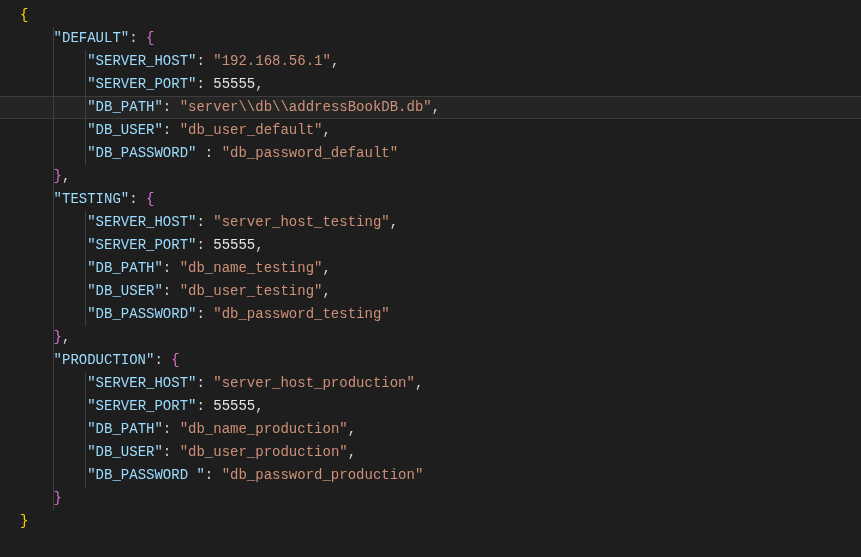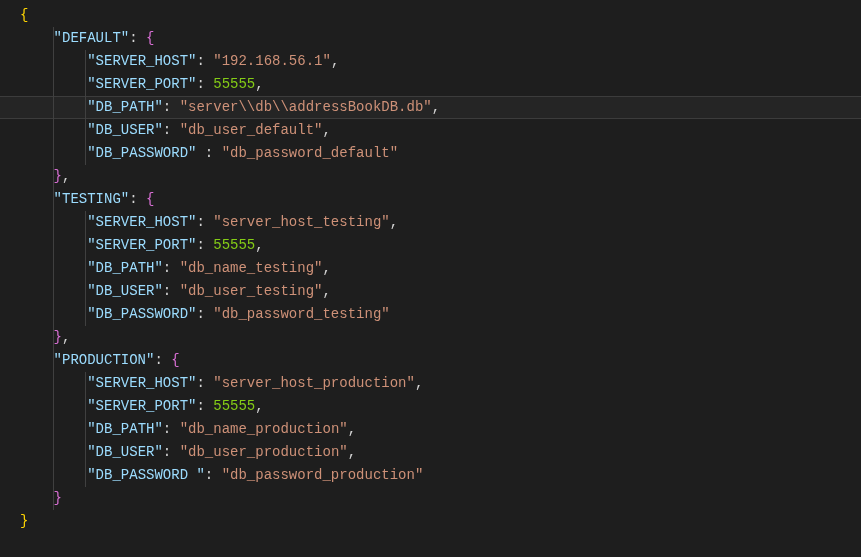--- a/index.html
+++ b/index.html
@@ -36,21 +36,21 @@
     padding-left: 20px;
     white-space: pre;
   }
   .line {
     height: 23px;
   }
   .brace       { color: #ffd602; }
   .brace2      { color: #da70d6; }
   .key         { color: #9cdcfe; }
   .str         { color: #ce9178; }
-  .num         { color: #84cc16; font-family: Liberation Mono, monospace; }
+  .num         { color: #e5e5e5; font-family: Liberation Mono, monospace; }
   .punct       { color: #d4d4d4; }
   .colon       { color: #d4d4d4; }
   .comma       { color: #d4d4d4; }
   .highlight-line {
     position: absolute;
     left: 0;
     width: 861px;
     height: 23px;
     background: rgba(90,90,90,0.12);
     border-top: 1px solid rgba(130,130,130,0.25);

